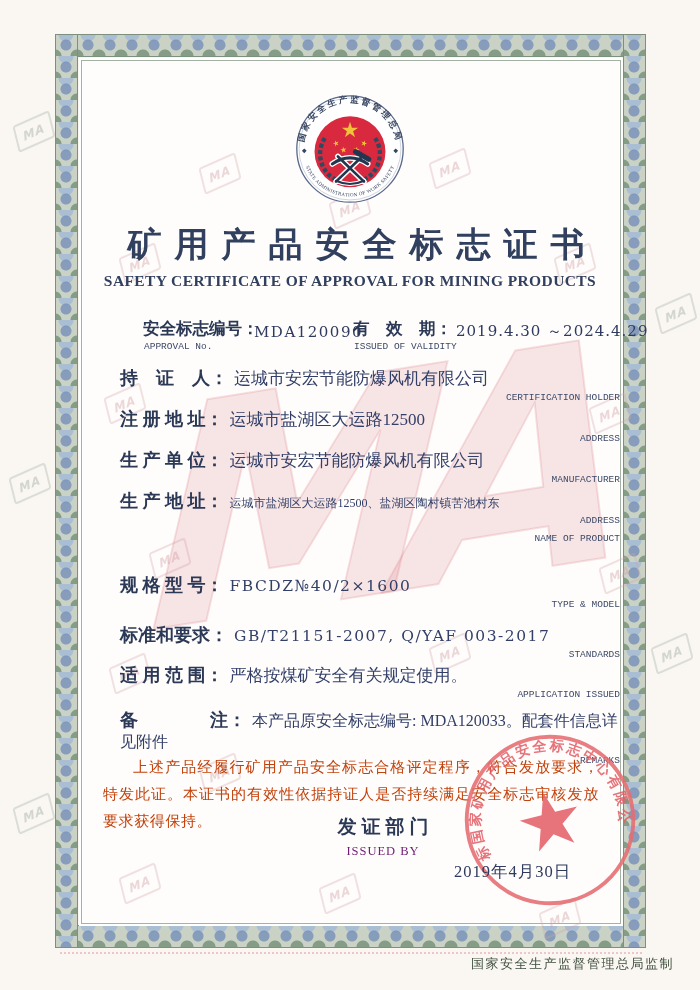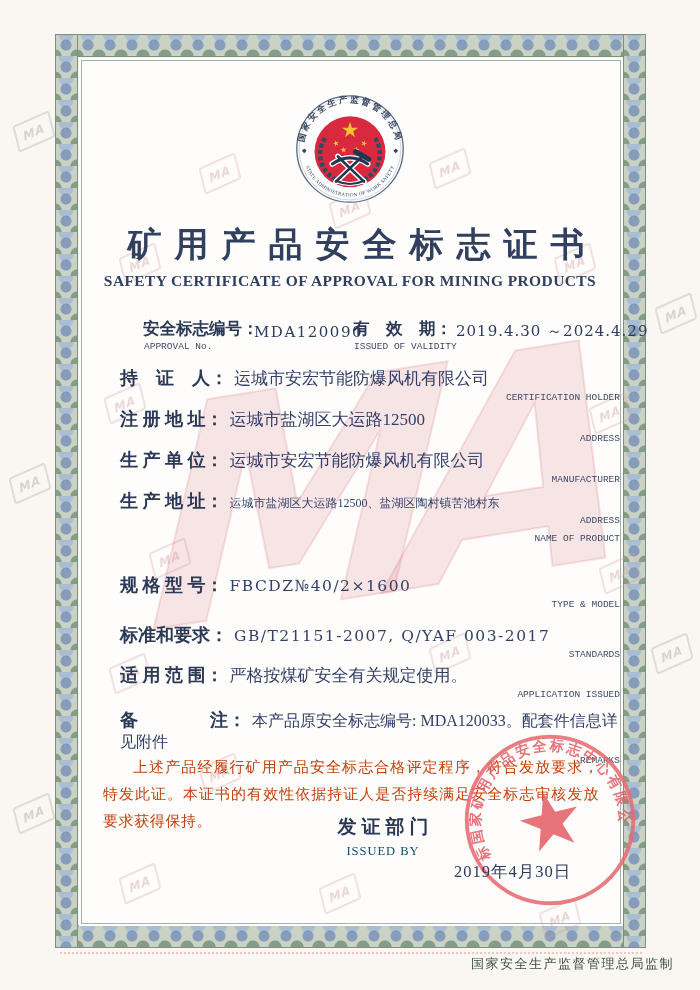--- a/index.html
+++ b/index.html
@@ -41,21 +41,21 @@
   .abs{position:absolute;}
   .code{font-family:"DejaVu Serif",serif;font-size:15px;letter-spacing:1.5px;color:#2e3a5e;}
   .field{position:absolute;left:120px;width:500px;}
   .field .flabel{font-weight:bold;font-size:18px;color:#2b3856;}
   .field .fvalue{font-size:17px;color:#323f68;margin-left:6px;}
   .field .fen{font-family:"Liberation Mono",monospace;font-size:9.5px;color:#3c4968;margin-top:2px;text-align:right;}
   .declaration{position:absolute;left:103px;top:754px;width:496px;font-size:15px;line-height:27px;
     text-indent:2em;letter-spacing:.6px;color:#c2410c;text-align:justify;}
   .issued{position:absolute;left:308px;top:814px;width:150px;text-align:center;}
   .issued .cn{font-size:19px;font-weight:bold;letter-spacing:5px;text-indent:5px;color:#2b3856;}
-  .issued .en2{font-size:12.5px;letter-spacing:1px;color:#0c4a6e;margin-top:4px;font-family:"Liberation Serif",serif;}
+  .issued .en2{font-size:12.5px;letter-spacing:1px;color:#701a75;margin-top:4px;font-family:"Liberation Serif",serif;}
   .seal{position:absolute;left:458px;top:728px;width:184px;height:184px;z-index:3;opacity:.88;
     transform:rotate(-14deg);}
   .issue-date{position:absolute;left:454px;top:861px;z-index:4;font-size:16.5px;letter-spacing:1px;color:#2e3a5e;}
   .footer-imprint{position:absolute;right:26px;top:955px;font-size:13px;letter-spacing:1.5px;color:#40503f;z-index:2;}
 </style>
 </head>
 <body>
 
 <div class="page">
 

